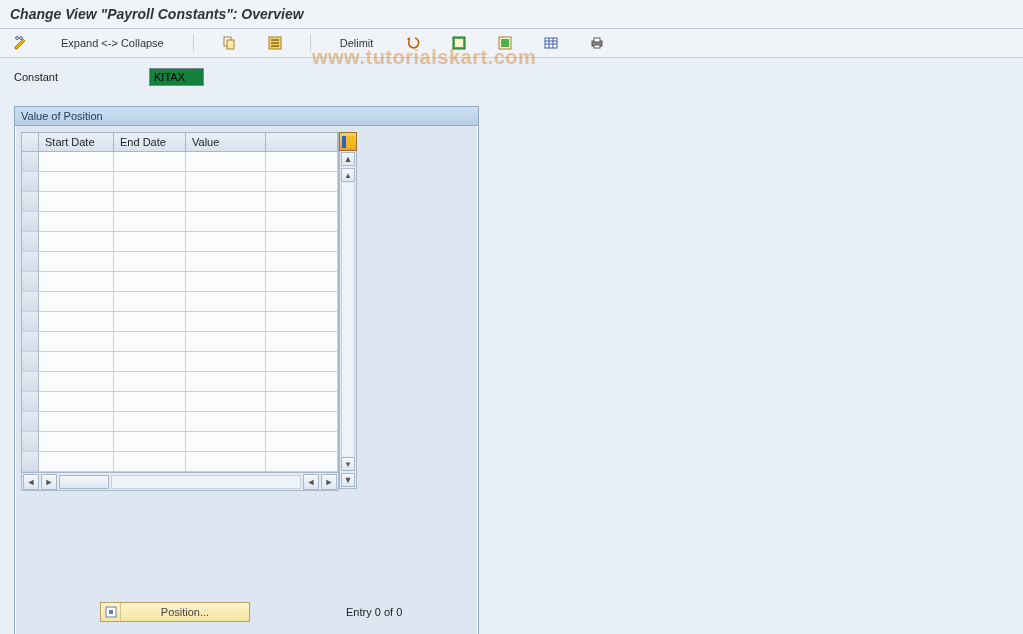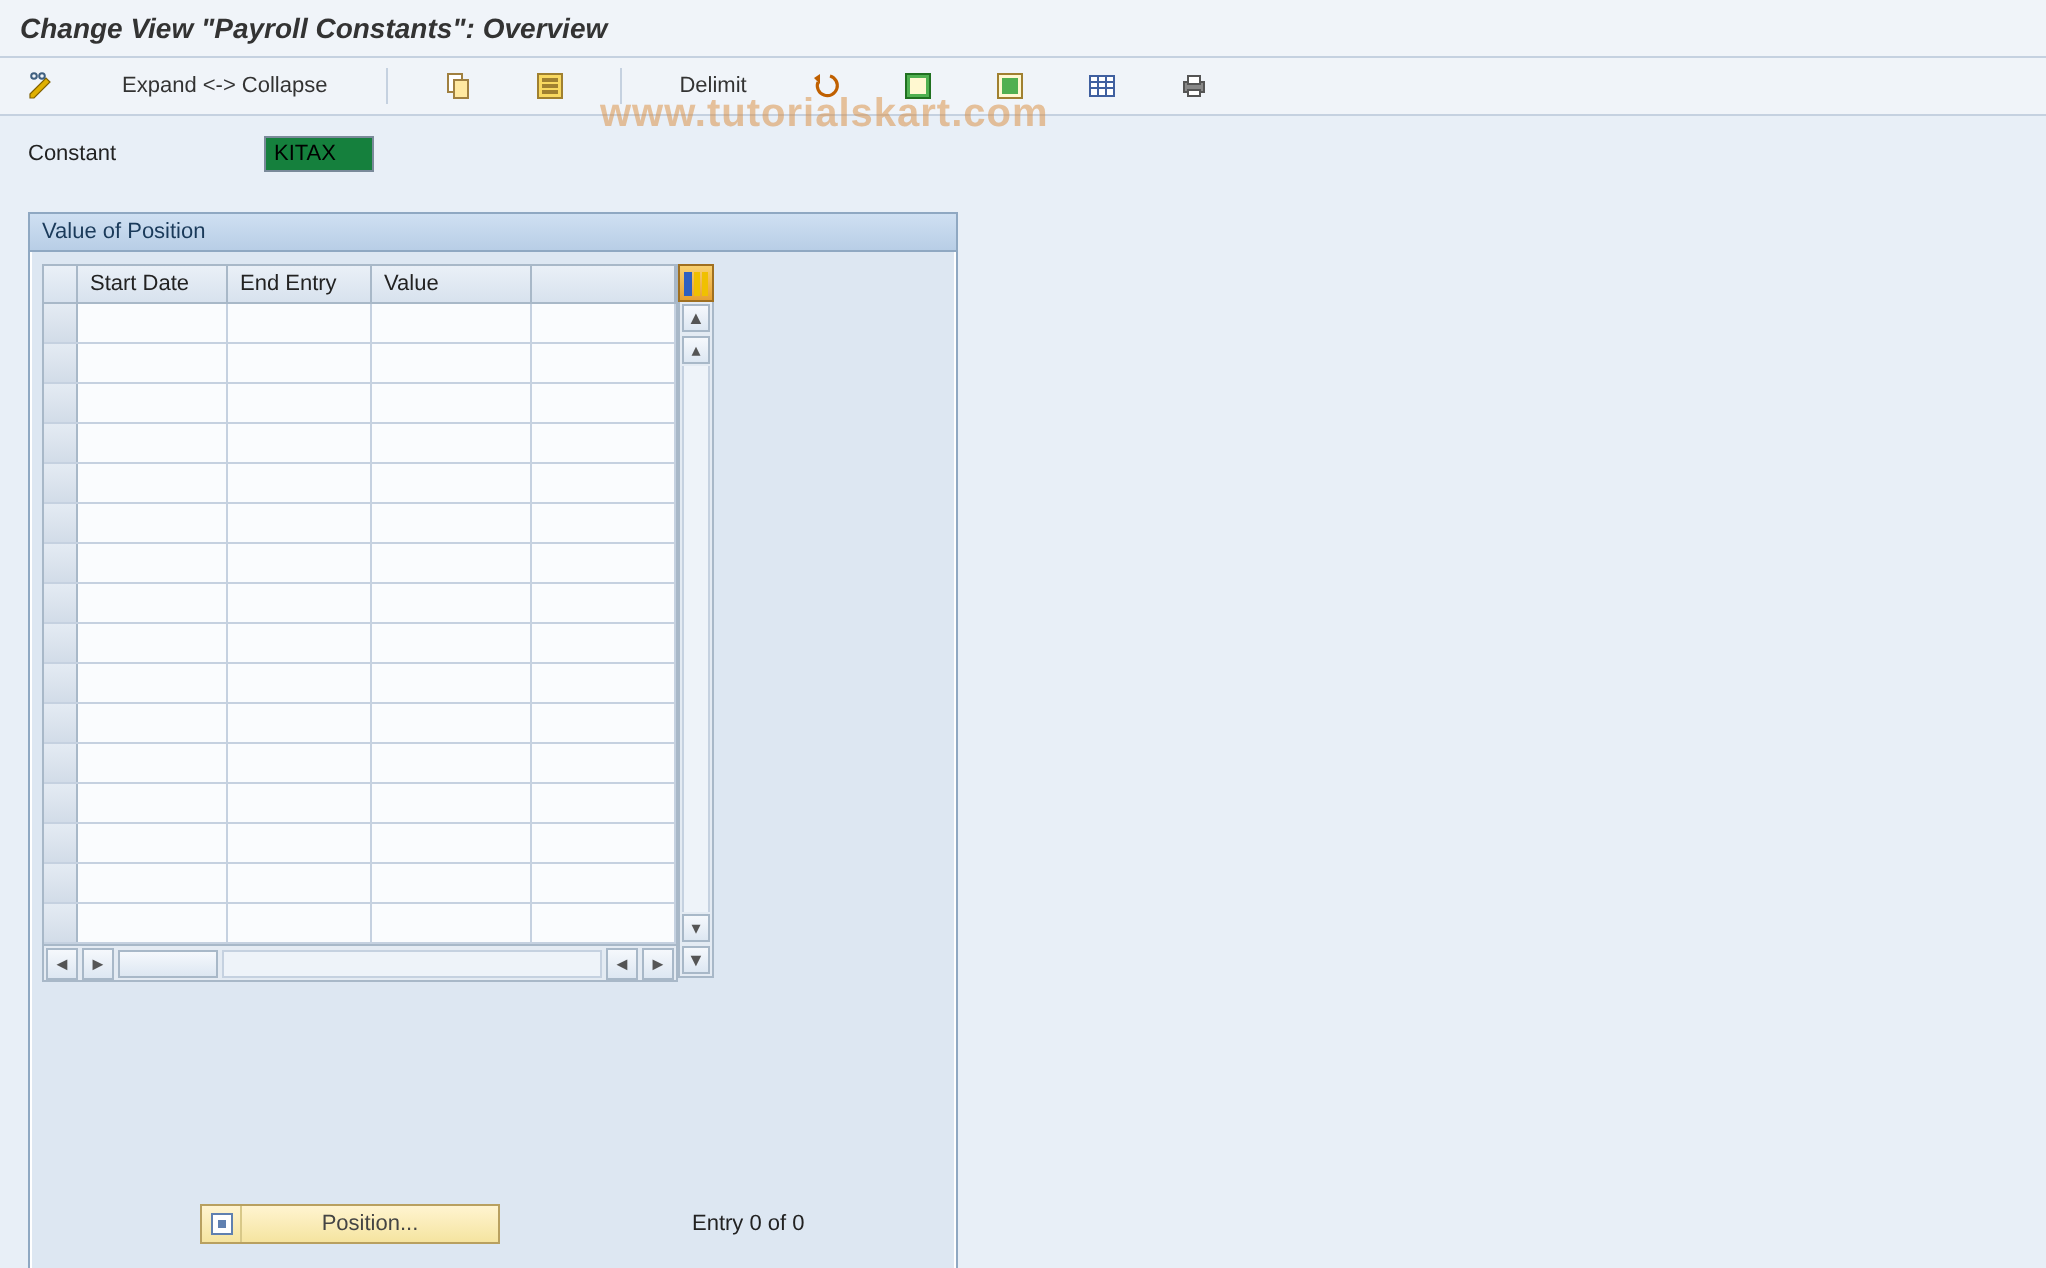--- a/index.html
+++ b/index.html
@@ -45,21 +45,21 @@
     }
     .tb-text { padding: 0 6px; }
     .tb-sep { width: 1px; height: 18px; background: #c5d1e0; margin: 0 2px; }
     .icon-svg { width: 16px; height: 16px; display: block; }
     .content {
       padding: 10px 14px;
     }
     .field-row {
       display: flex;
       align-items: center;
-      gap: 8px;
+      gap: 25px;
       margin-bottom: 20px;
     }
     .field-label { width: 110px; font-size: 11px; color: #222; }
     .field-input {
       border: 1px solid #7a8a9a;
       background: #15803d;
       padding: 2px 4px;
       width: 55px;
       font-size: 11px;
       font-family: Arial, sans-serif;
@@ -208,21 +208,21 @@
       display:flex; align-items:center; justify-content:center;
       border-right: 1px solid #d8c888;
     }
     .position-btn .pl {
       flex:1; text-align:center;
     }
     .entry-text { font-size: 11px; color: #222; }
     .watermark {
       position: absolute;
       top: 46px;
-      left: 300px;
+      left: 312px;
       font-size: 20px;
       font-weight: bold;
       color: rgba(218,140,60,0.5);
       pointer-events: none;
       letter-spacing: 0.5px;
     }
   </style>
 </head>
 <body>
 
@@ -304,21 +304,21 @@
     <input class="field-input" readonly="" value="KITAX" style="">
   </div>
 
   <div class="panel">
     <div class="panel-header">Value of Position</div>
     <div class="grid-wrap">
       <div class="grid">
         <div class="grid-header">
           <div class="sel-col"></div>
           <div class="hcell c1">Start Date</div>
-          <div class="hcell c2">End Entry</div>
+          <div class="hcell c2">End Date</div>
           <div class="hcell c3">Value</div>
           <div class="hcell c4"></div>
         </div>
         <div class="grid-body" id="grid-body">
             <div class="grid-row">
               <div class="sel-col"></div>
               <div class="cell c1"></div>
               <div class="cell c2"></div>
               <div class="cell c3"></div>
               <div class="cell c4"></div>

